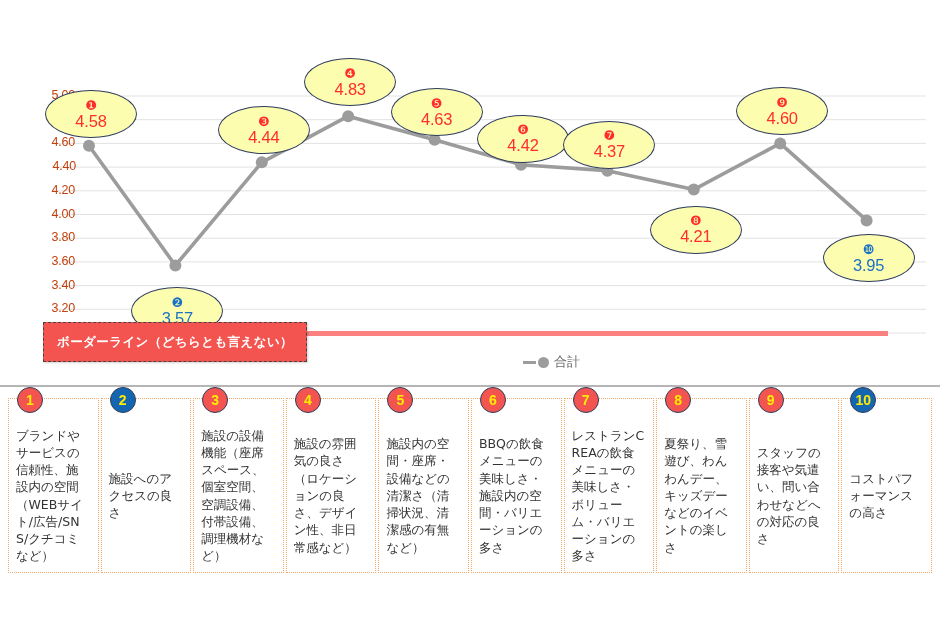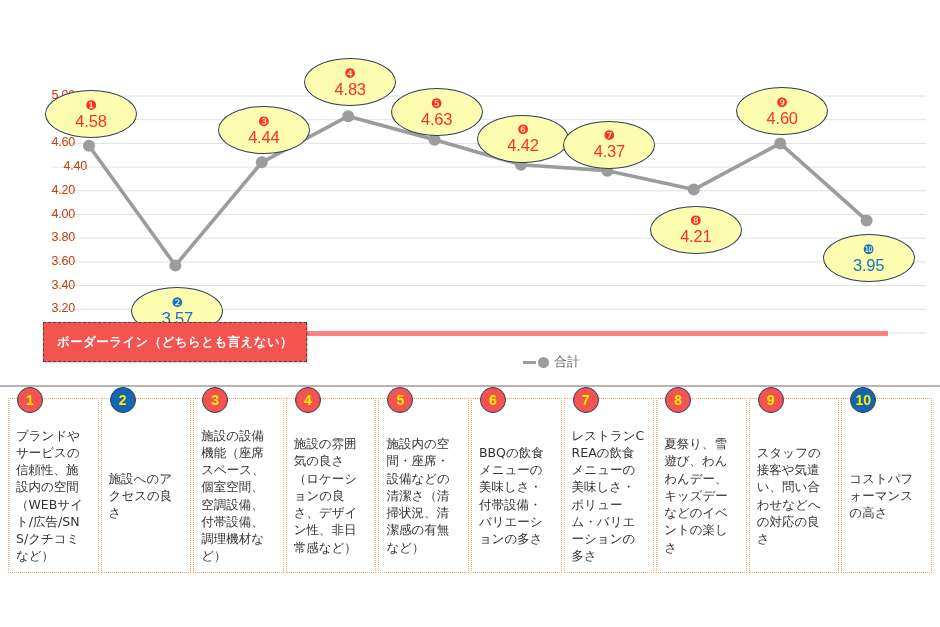--- a/index.html
+++ b/index.html
@@ -190,21 +190,21 @@
         <circle cx="693.8000000000001" cy="189.615" r="6" fill="#9c9c9c"></circle>
         <circle cx="780.2" cy="143.40000000000003" r="6" fill="#9c9c9c"></circle>
         <circle cx="866.6" cy="220.42499999999998" r="6" fill="#9c9c9c"></circle>
       </g>
   </svg>
 
   <div id="y-axis-labels">
       <div class="y-tick-label" style="left: 0px; top: 88px;">5.00</div>
       <div class="y-tick-label" style="left: 0px; top: 111.7px;">4.80</div>
       <div class="y-tick-label" style="left: 0px; top: 135.4px;">4.60</div>
-      <div class="y-tick-label" style="left: 12px; top: 159.1px;">4.40</div>
+      <div class="y-tick-label" style="left: 1px; top: 159.1px;">4.40</div>
       <div class="y-tick-label" style="left: 0px; top: 182.8px;">4.20</div>
       <div class="y-tick-label" style="left: 0px; top: 206.5px;">4.00</div>
       <div class="y-tick-label" style="left: 0px; top: 230.2px;">3.80</div>
       <div class="y-tick-label" style="left: 0px; top: 253.9px;">3.60</div>
       <div class="y-tick-label" style="left: 0px; top: 277.6px;">3.40</div>
       <div class="y-tick-label" style="left: 0px; top: 301.3px;">3.20</div>
       <div class="y-tick-label" style="left: 0px; top: 325px;">3.00</div>
     </div>
 
   <div id="callouts">
@@ -278,21 +278,21 @@
     <div class="key-cell">
       <div class="key-badge red">4</div>
       <div class="key-text">施設の雰囲気の良さ（ロケーションの良さ、デザイン性、非日常感など）</div>
     </div>
     <div class="key-cell">
       <div class="key-badge red">5</div>
       <div class="key-text">施設内の空間・座席・設備などの清潔さ（清掃状況、清潔感の有無など）</div>
     </div>
     <div class="key-cell">
       <div class="key-badge red">6</div>
-      <div class="key-text">BBQの飲食メニューの美味しさ・付帯設備・バリエーションの多さ</div>
+      <div class="key-text">BBQの飲食メニューの美味しさ・施設内の空間・バリエーションの多さ</div>
     </div>
     <div class="key-cell">
       <div class="key-badge red">7</div>
       <div class="key-text">レストランCREAの飲食メニューの美味しさ・ボリューム・バリエーションの多さ</div>
     </div>
     <div class="key-cell">
       <div class="key-badge red">8</div>
       <div class="key-text">夏祭り、雪遊び、わんわんデー、キッズデーなどのイベントの楽しさ</div>
     </div>
     <div class="key-cell">

